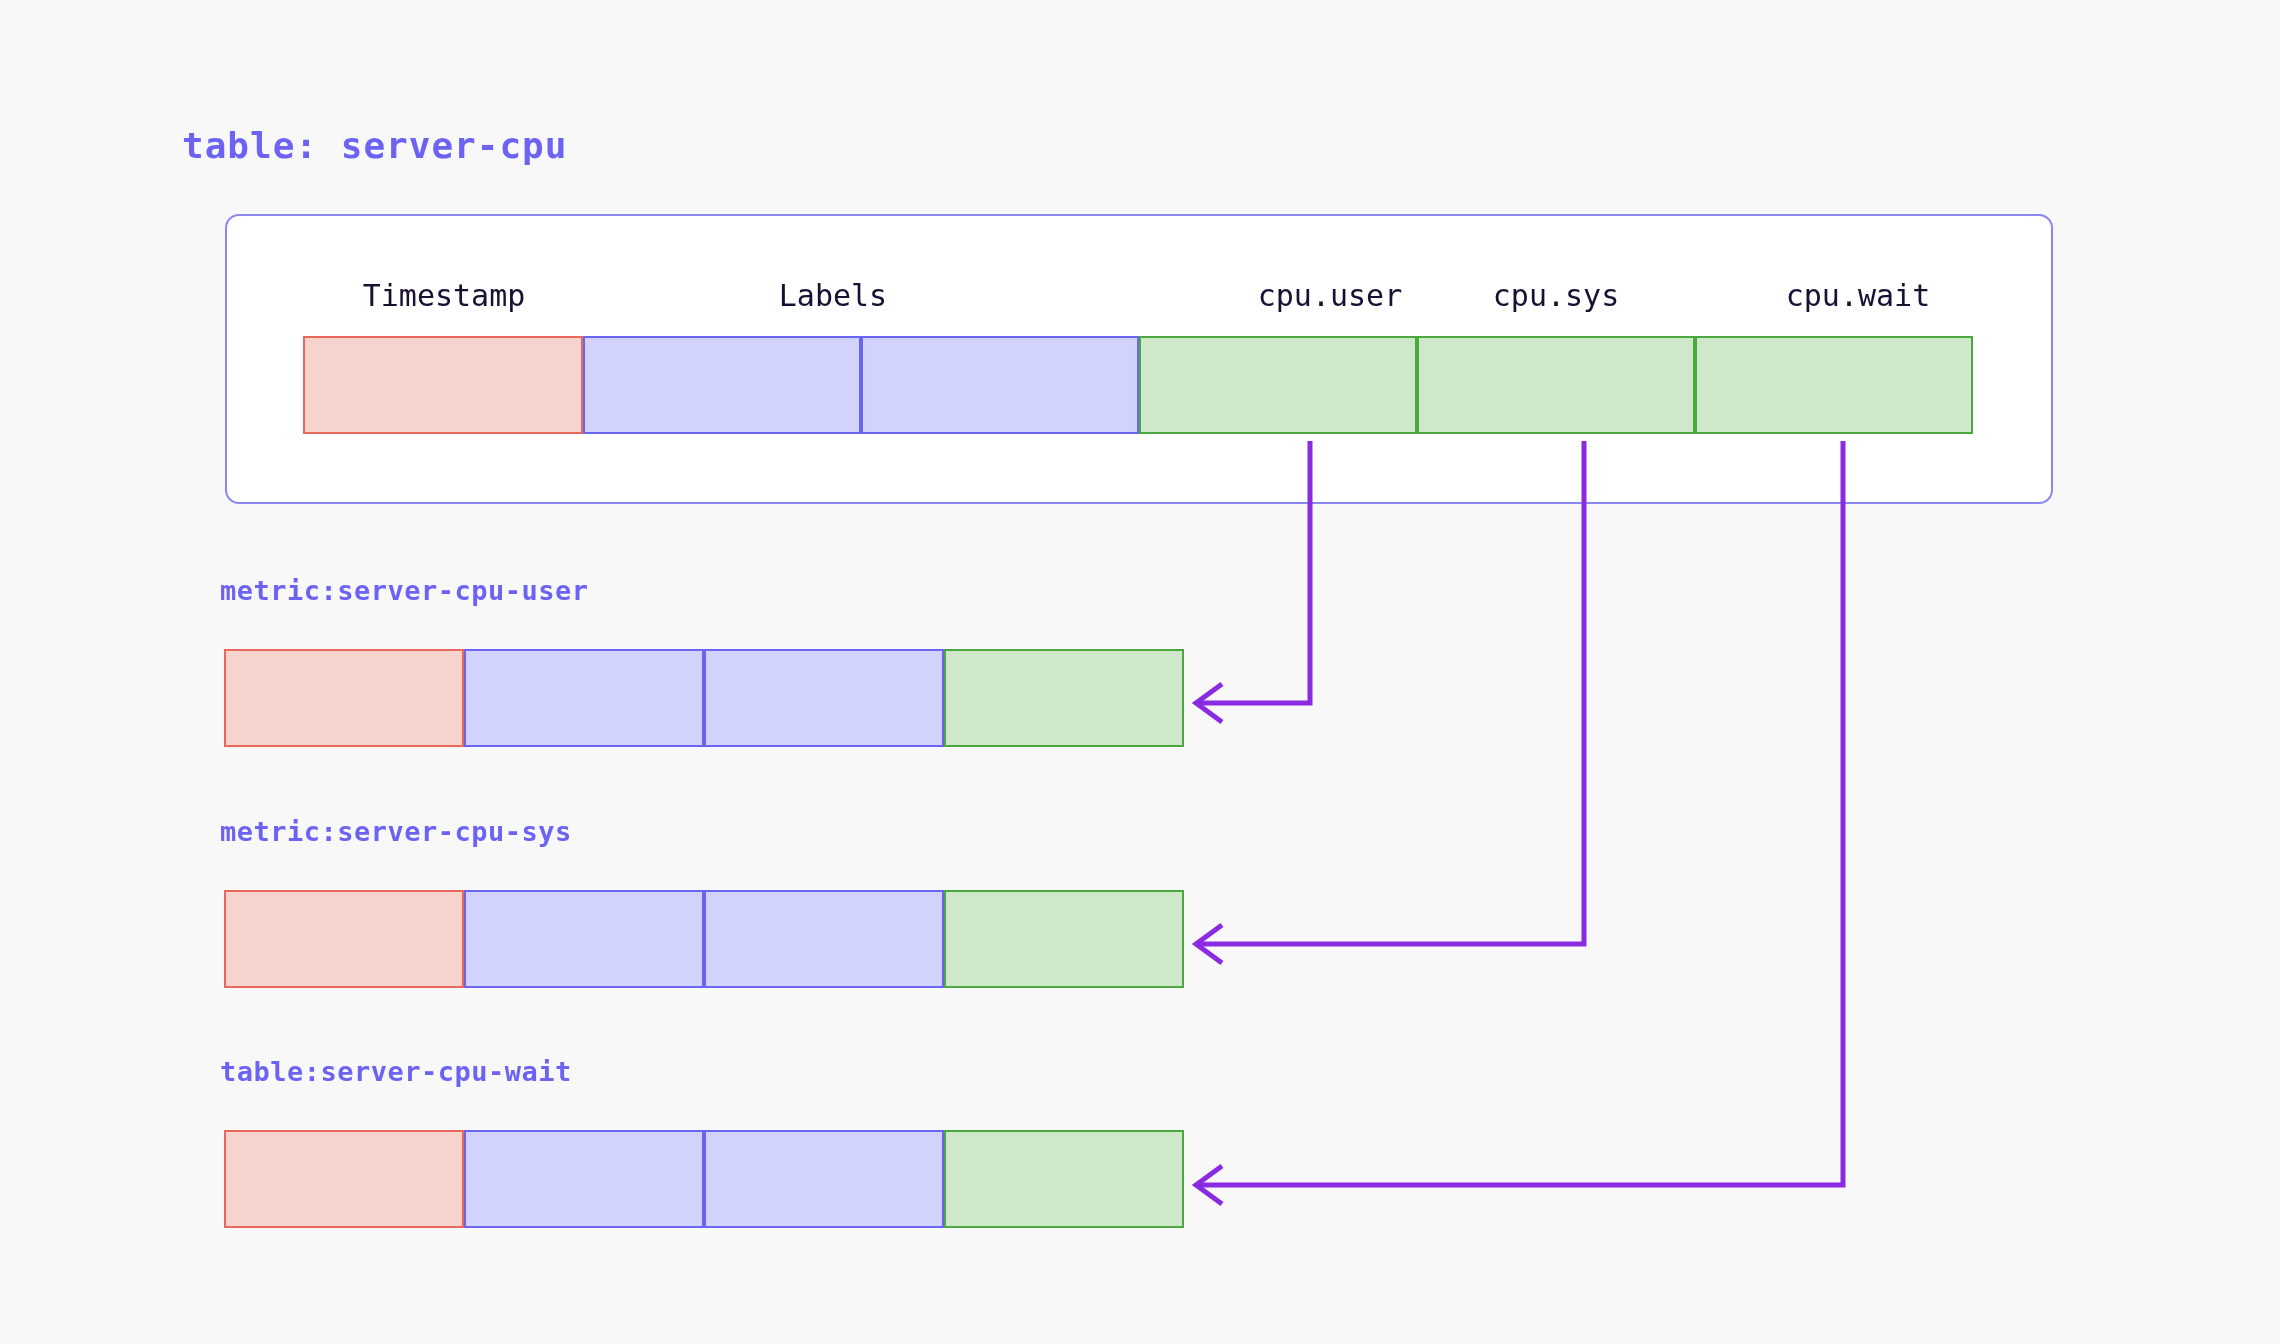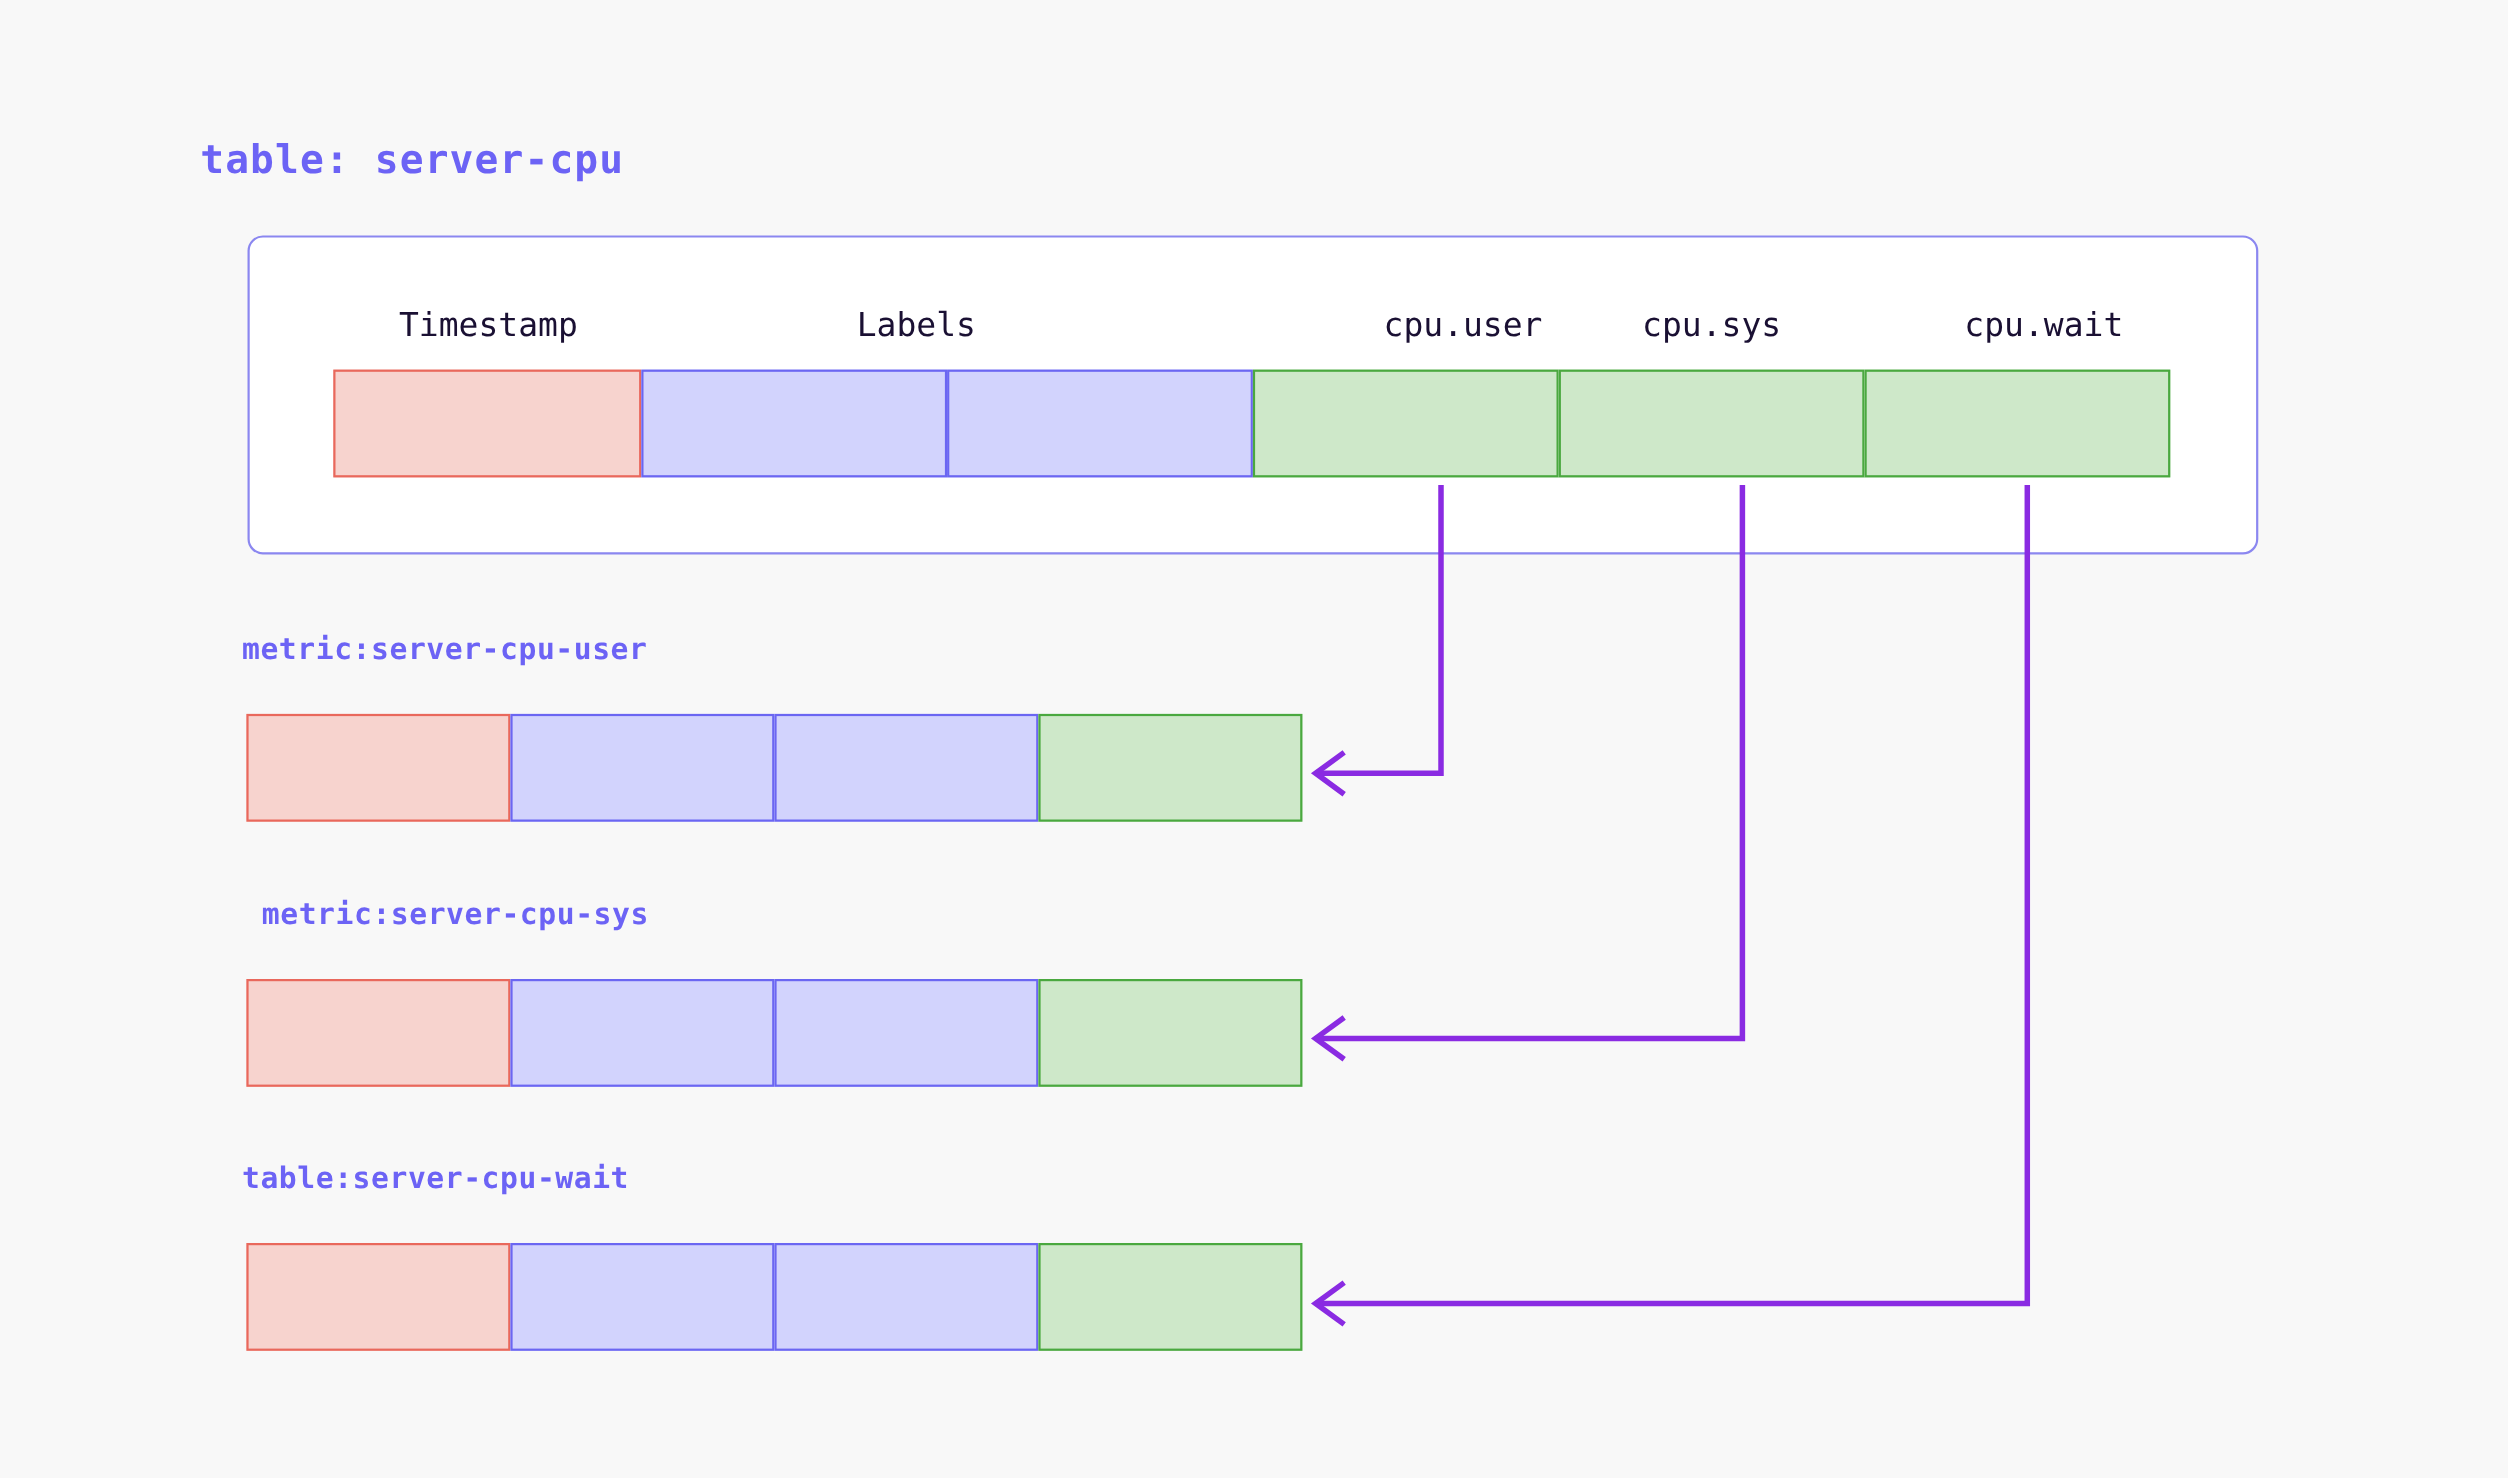--- a/index.html
+++ b/index.html
@@ -146,21 +146,21 @@
     </div>
 
   <div id="metrics-layer">
       <div class="metric-label" style="top: 575px;">metric:server-cpu-user</div>
       <div class="metric-row" style="top: 649px; width: 960px;">
         <div class="cell pink" style="left: 0px; width: 240px;"></div>
         <div class="cell lav" style="left: 240px; width: 240px;"></div>
         <div class="cell lav" style="left: 480px; width: 240px;"></div>
         <div class="cell green" style="left: 720px; width: 240px;"></div>
       </div>
-      <div class="metric-label" style="top: 816px; margin-left: 18px;">metric:server-cpu-sys</div>
+      <div class="metric-label" style="top: 816px;">metric:server-cpu-sys</div>
       <div class="metric-row" style="top: 890px; width: 960px;">
         <div class="cell pink" style="left: 0px; width: 240px;"></div>
         <div class="cell lav" style="left: 240px; width: 240px;"></div>
         <div class="cell lav" style="left: 480px; width: 240px;"></div>
         <div class="cell green" style="left: 720px; width: 240px;"></div>
       </div>
       <div class="metric-label" style="top: 1056px;">table:server-cpu-wait</div>
       <div class="metric-row" style="top: 1130px; width: 960px;">
         <div class="cell pink" style="left: 0px; width: 240px;"></div>
         <div class="cell lav" style="left: 240px; width: 240px;"></div>

